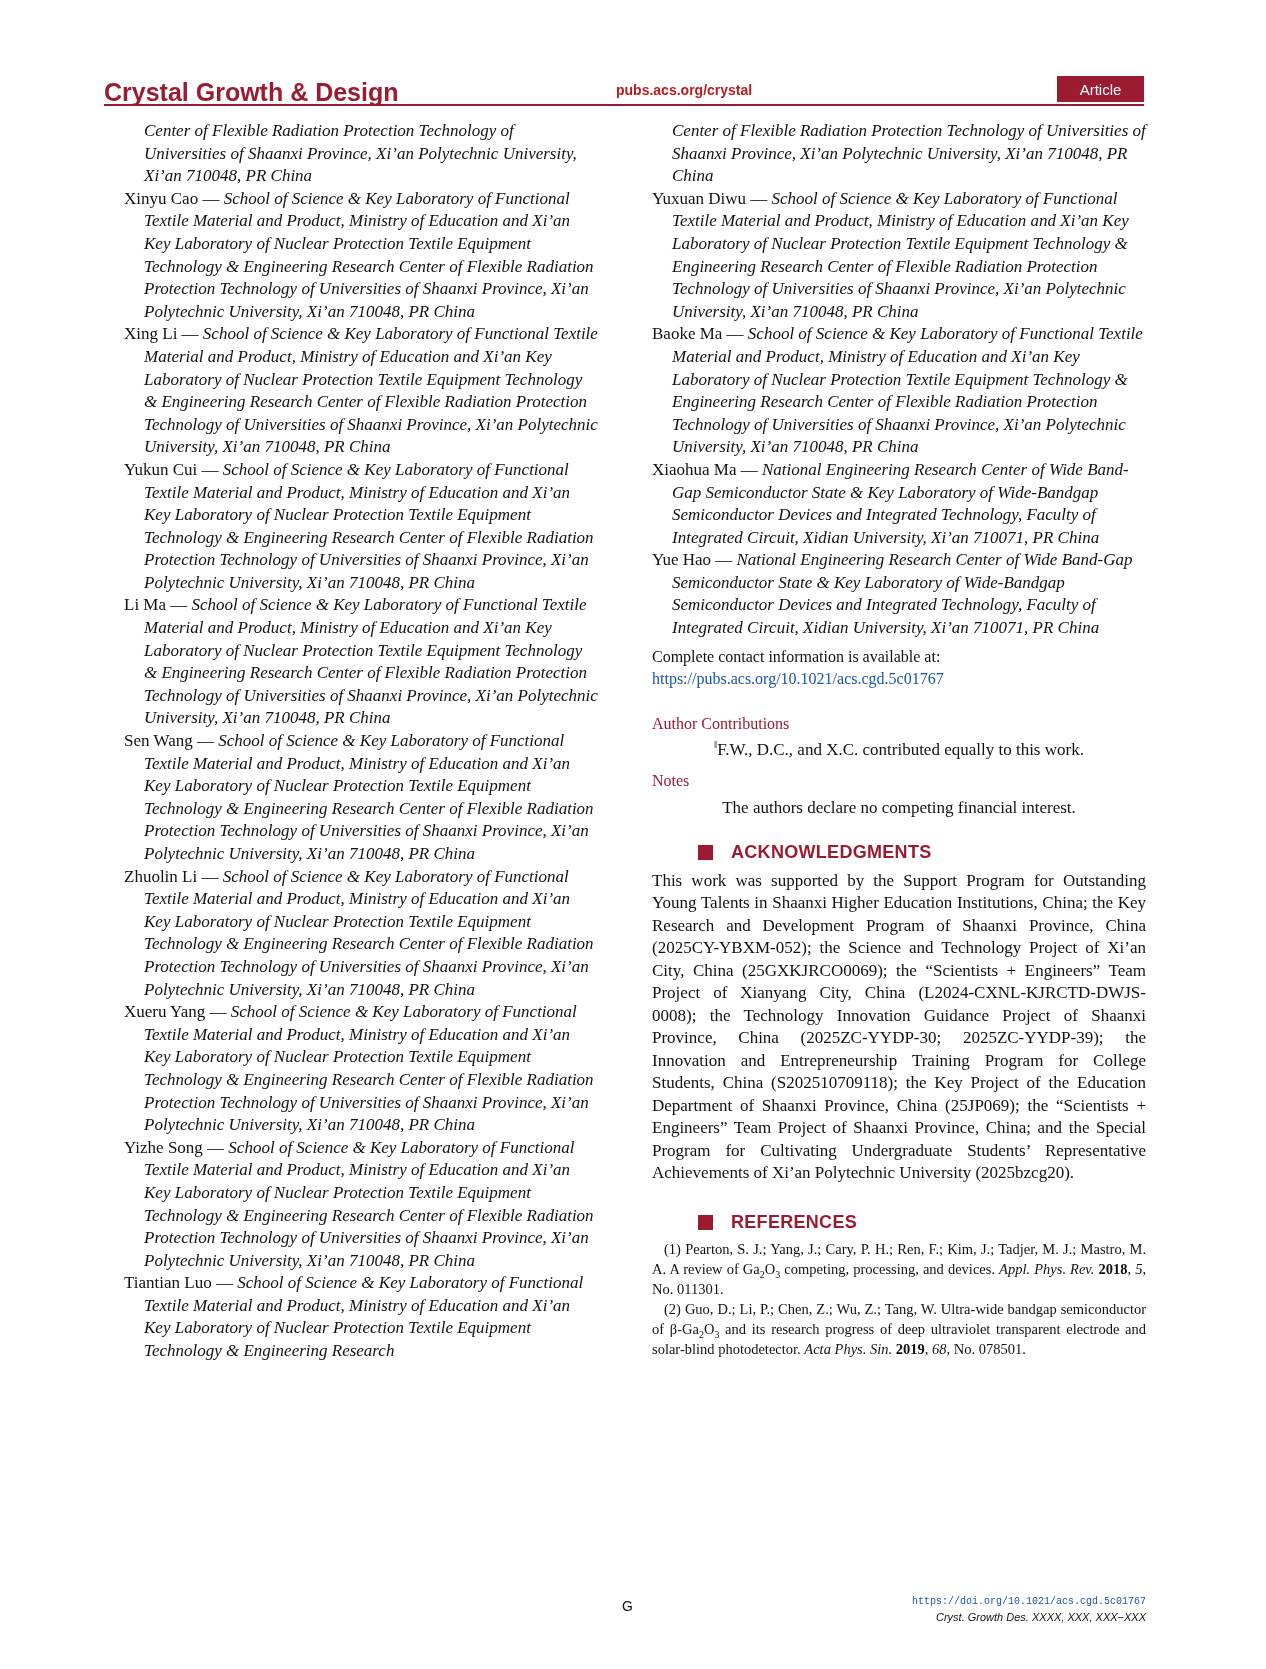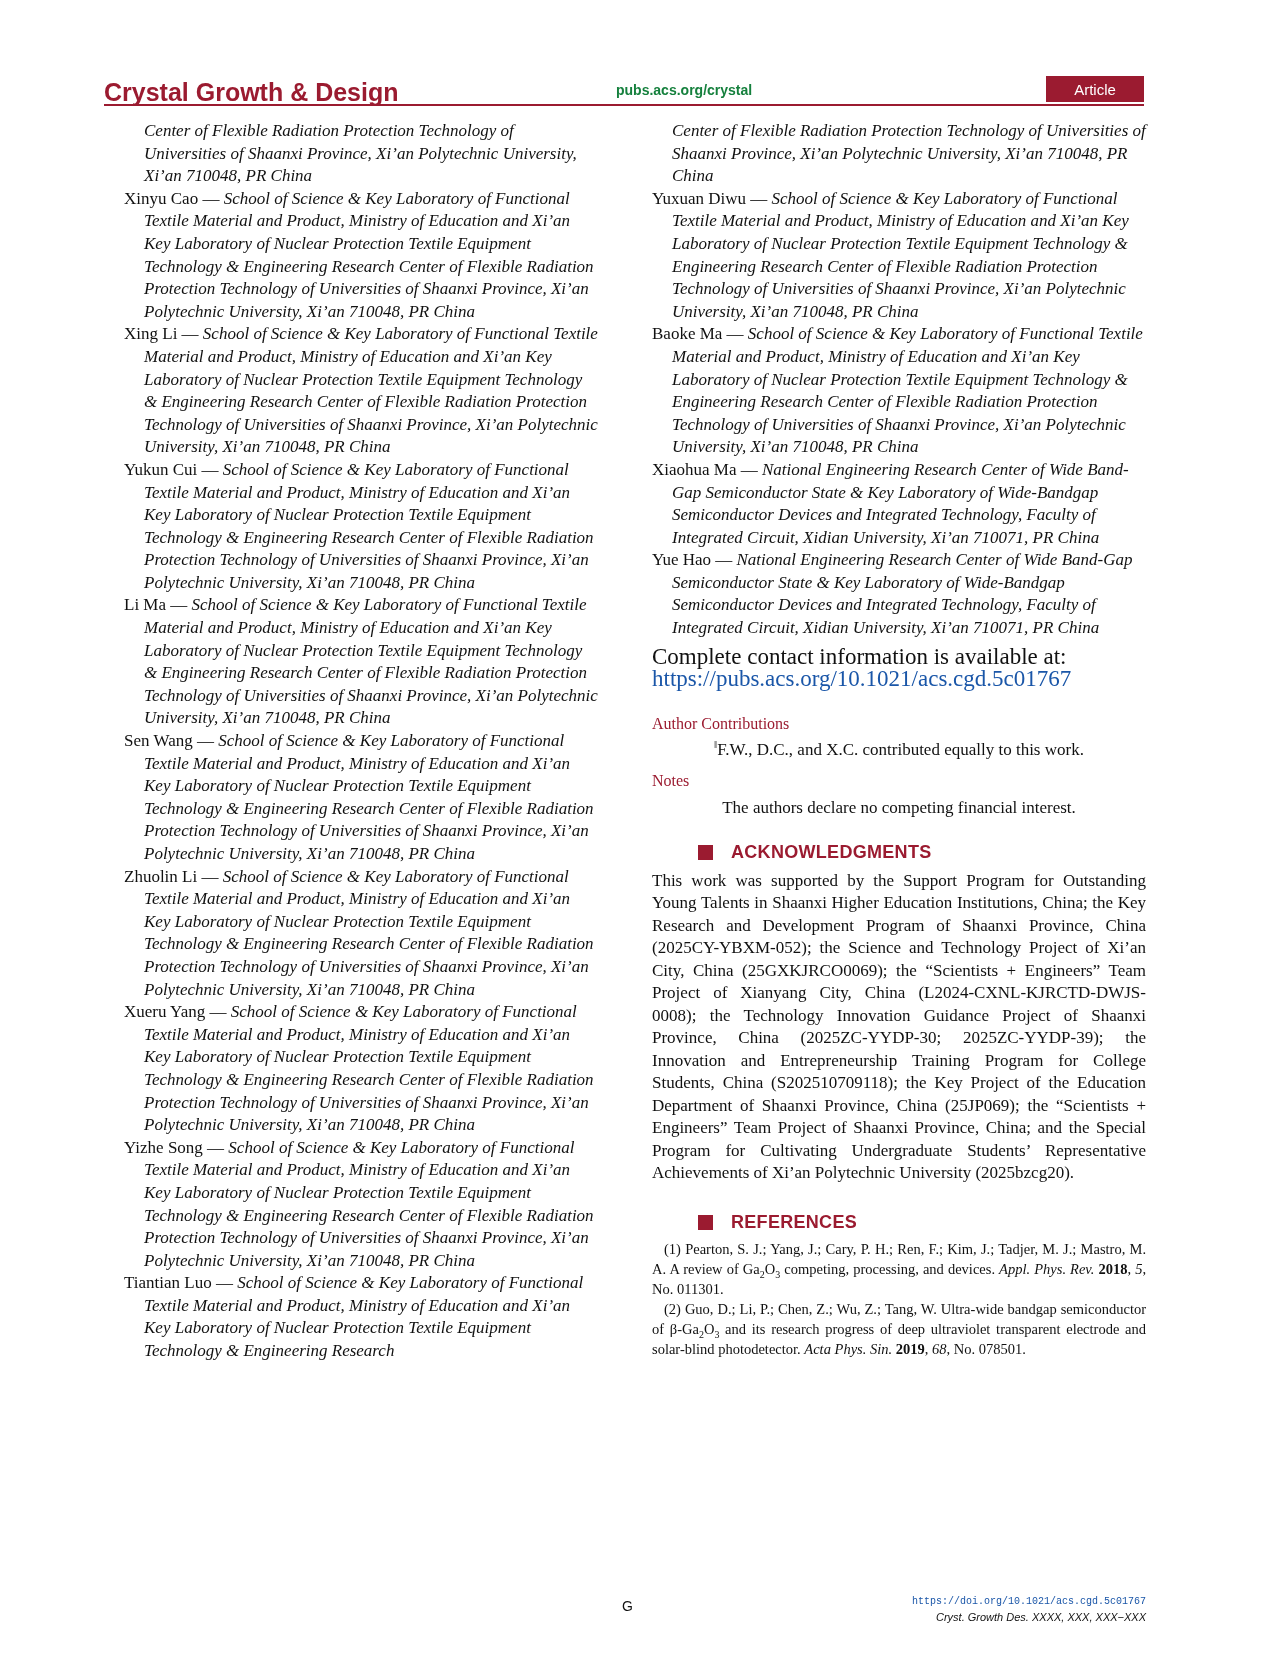--- a/index.html
+++ b/index.html
@@ -1,33 +1,33 @@
 <!DOCTYPE html>
 <html><head>
 <meta charset="utf-8">
 <style>
   html, body { margin: 0; padding: 0; background: #ffffff; }
   body { width: 1266px; height: 1669px; position: relative; overflow: hidden; color: #111; }
 
   .header { position: absolute; left: 104px; top: 78px; width: 1040px; height: 26px; }
   .journal { position: absolute; left: 0; top: 0; font-size: 25px; font-weight: bold; color: #9b1b30; font-family: "Liberation Sans", sans-serif; }
-  .site { position: absolute; left: 512px; top: 4px; font-size: 14px; font-weight: bold; color: #15803d; font-family: "Liberation Sans", sans-serif; }
-  .badge { position: absolute; right: 0; top: -2px; width: 98px; height: 26px; background: #9b1b30; color: #fff; font-size: 15px; font-family: "Liberation Sans", sans-serif; display: flex; align-items: center; justify-content: center; }
+  .site { position: absolute; left: 512px; top: 4px; font-size: 14px; font-weight: bold; color: #b91c1c; font-family: "Liberation Sans", sans-serif; }
+  .badge { position: absolute; right: 0; top: -2px; width: 87px; height: 26px; background: #9b1b30; color: #fff; font-size: 15px; font-family: "Liberation Sans", sans-serif; display: flex; align-items: center; justify-content: center; }
   .header-rule { position: absolute; left: 104px; top: 104px; width: 1040px; height: 2px; background: #9b1b30; }
 
   .col { position: absolute; top: 120px; width: 475px; font-family: "Liberation Serif", serif; font-size: 17px; line-height: 22.6px; }
   .col-left { left: 124px; }
   .col-right { left: 652px; width: 494px; }
 
   .aff { padding-left: 20px; text-indent: -20px; margin: 0; }
   .aff .name { font-style: normal; }
   .aff .inst { font-style: italic; margin-top: 12px; }
   .cont { padding-left: 20px; font-style: italic; margin: 0; }
 
-  .contact { margin-top: 6px; font-size: 23px; line-height: 22.6px; }
+  .contact { margin-top: 6px; font-size: 16px; line-height: 22.6px; }
   .link { color: #1a56a8; }
   .subhead { color: #9b1b30; font-family: Liberation Serif, serif; font-size: 16px; margin-top: 22px; margin-bottom: 4px; }
   .para { margin: 0; text-align: center; }
   .sup { font-size: 11px; vertical-align: super; line-height: 0; }
   .sechead { display: flex; align-items: center; margin-top: 22px; margin-bottom: 6px; color: #9b1b30; font-family: "Liberation Sans", sans-serif; font-weight: bold; font-size: 18px; letter-spacing: 0.3px; padding-left: 46px; }
   .sq { width: 15px; height: 15px; background: #9b1b30; margin-right: 18px; }
   .ack { text-align: justify; font-size: 17px; line-height: 22.5px; margin: 0; }
   .refs { font-size: 14.5px; line-height: 20px; text-align: justify; }
   .ref { margin: 0; text-indent: 12px; }
   sub { font-size: 10px; line-height: 0; }

